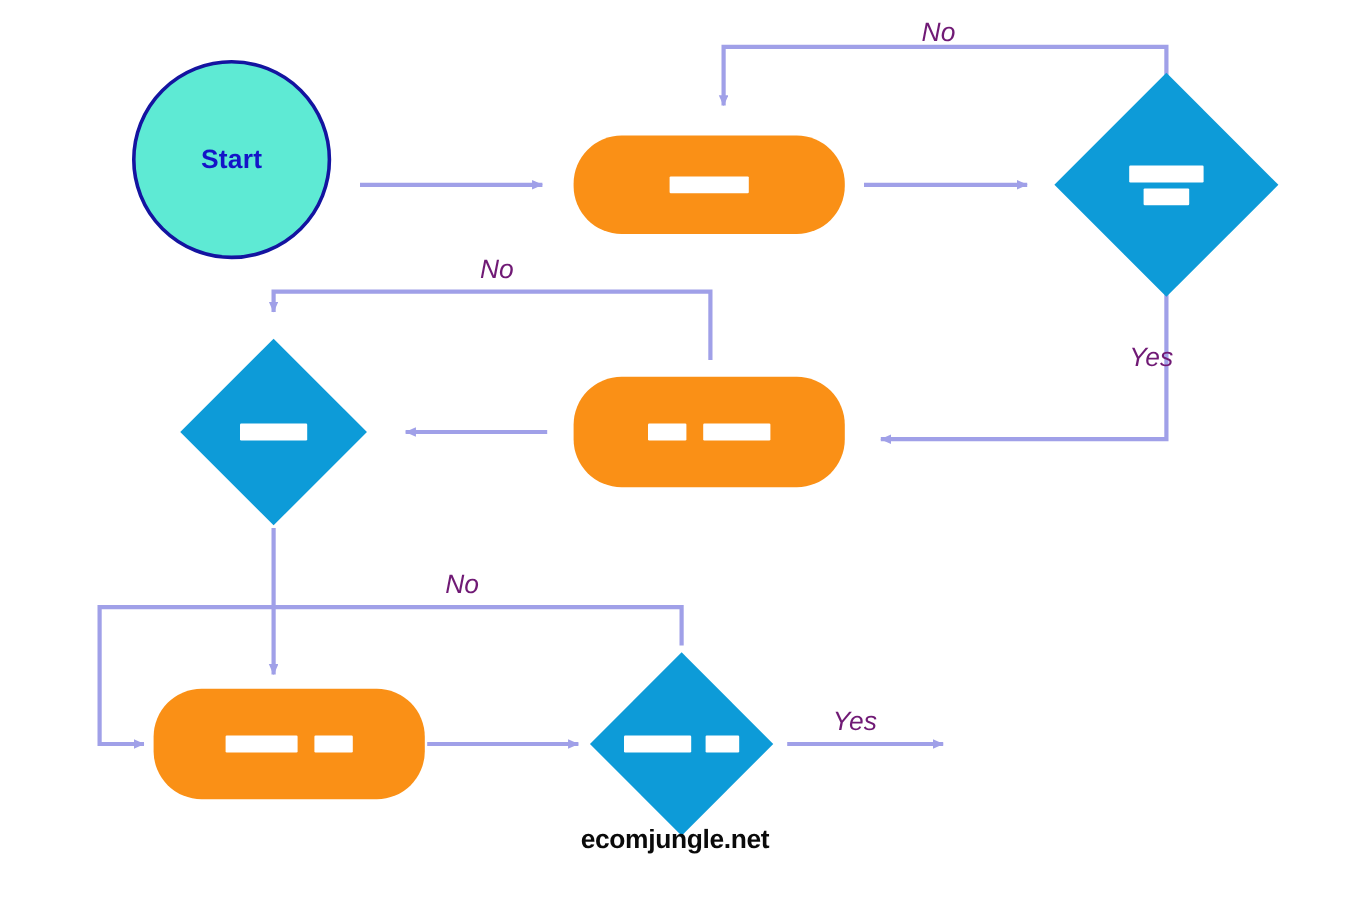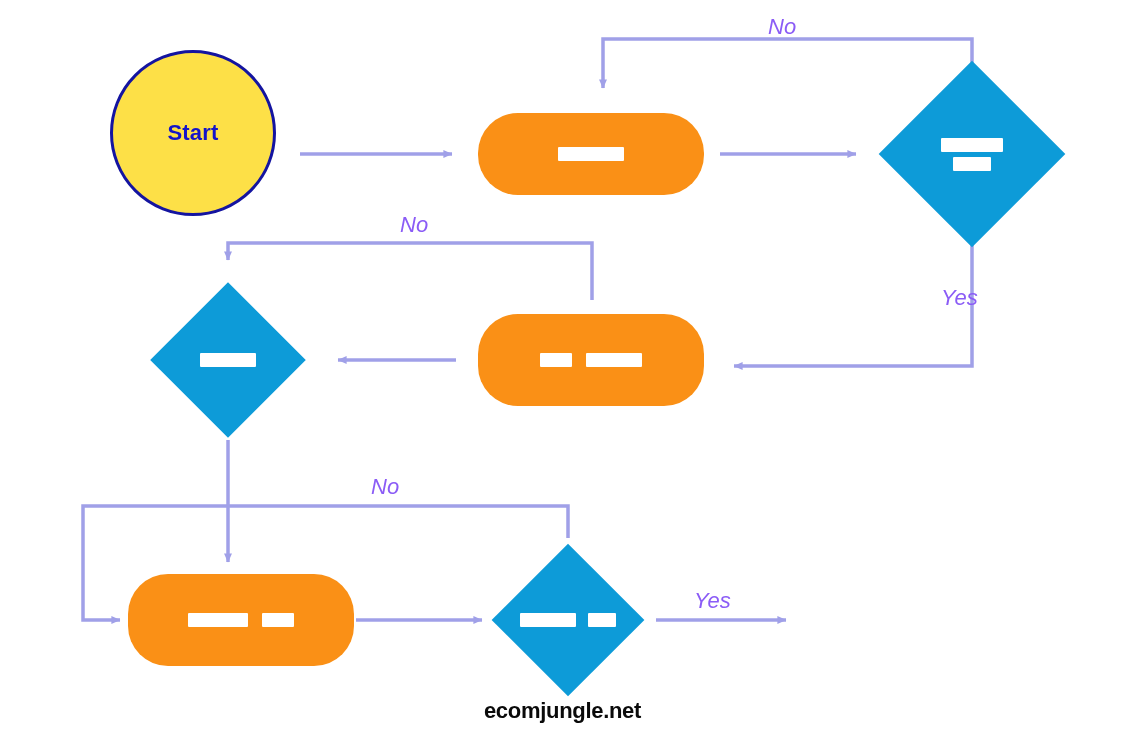--- a/index.html
+++ b/index.html
@@ -23,21 +23,21 @@
     top: 0;
     width: 1125px;
     height: 750px;
   }
 
   
   .terminator {
     position: absolute;
     border-radius: 50%;
     border: 3px solid #1414A0;
-    background: #fde047;
+    background: #5eead4;
     box-sizing: border-box;
     display: flex;
     align-items: center;
     justify-content: center;
   }
   .terminator-label {
     color: #1414C8;
     font-weight: bold;
     font-size: 22px;
     letter-spacing: 0.2px;
@@ -83,21 +83,21 @@
   }
   .decision-content .redaction {
     background: #ffffff;
     height: 14px;
     border-radius: 1px;
   }
 
   
   .edge-label {
     position: absolute;
-    color: #8b5cf6;
+    color: #701a75;
     font-style: italic;
     font-size: 22px;
     white-space: nowrap;
   }
 
   
   #watermark {
     position: absolute;
     width: 100%;
     text-align: center;
@@ -191,15 +191,15 @@
       <span class="redaction" style="width:56px;"></span>
       <span class="redaction" style="width:28px;"></span>
     </div>
   </div>
 
 
   <div class="edge-label" style="left:371px; top:474px;">No</div>
 
   <div class="edge-label" style="left:694px; top:588px;">Yes</div>
 
-  <div id="watermark" style="top:687px;margin-top:11px;">ecomjungle.net</div>
+  <div id="watermark" style="top:687px;">ecomjungle.net</div>
 
 </div>
 
 </body></html>

